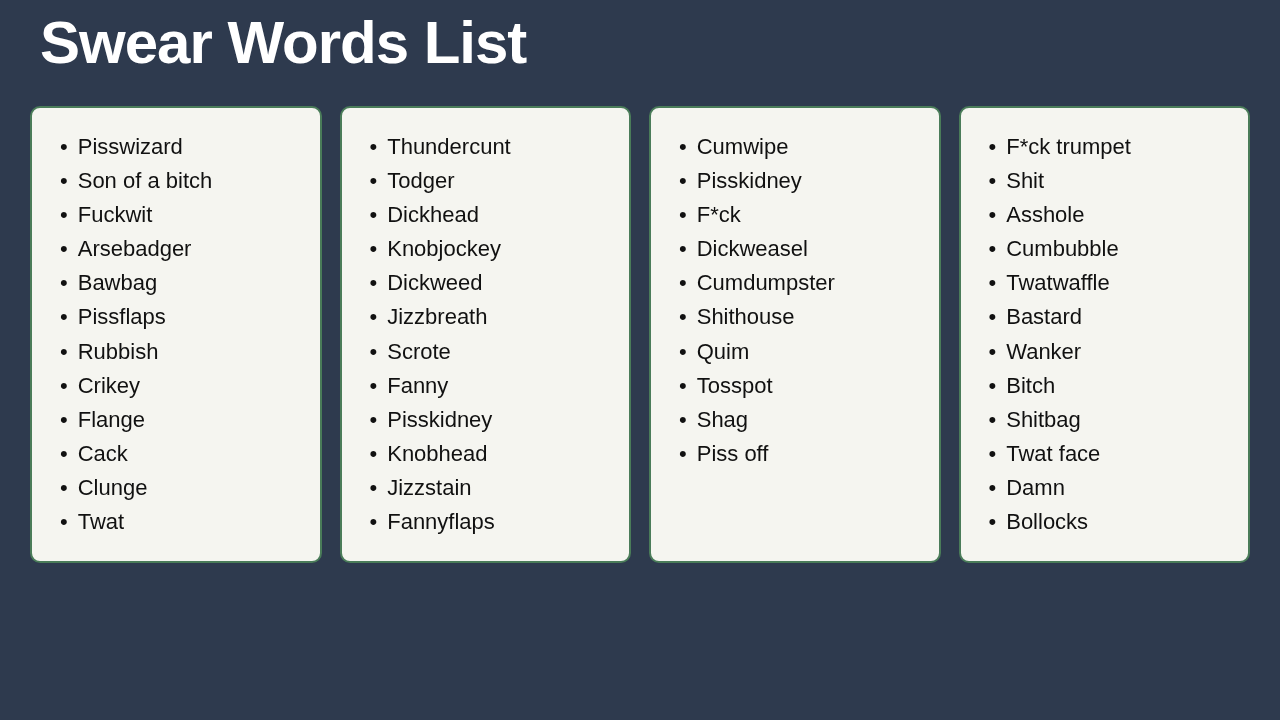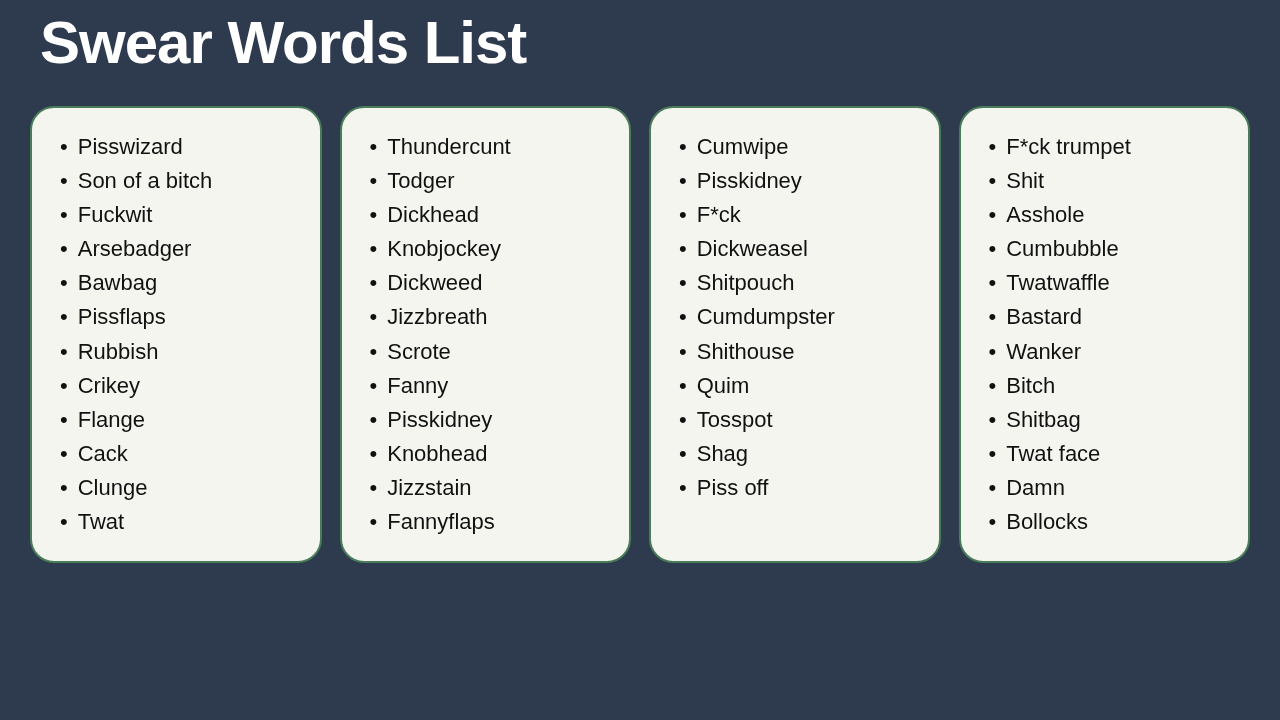--- a/index.html
+++ b/index.html
@@ -28,21 +28,21 @@
     .columns-container {
       display: flex;
       flex-direction: row;
       gap: 18px;
       padding: 10px 30px 20px 30px;
     }
 
     .column {
       flex: 1;
       background-color: #f5f5f0;
-      border-radius: 24px;
+      border-radius: 10px;
       border: 2px solid #4a7c59;
       padding: 22px 18px 22px 28px;
     }
 
     .word-list {
       list-style: none;
       padding: 0;
       margin: 0;
     }
 
@@ -158,23 +158,20 @@
         <li>
           <span>Pisskidney</span>
         </li>
         <li>
           <span>F*ck</span>
         </li>
         <li>
           <span>Dickweasel</span>
         </li>
         <li>
-          <span>Shitpouch</span>
-        </li>
-        <li>
           <span>Cumdumpster</span>
         </li>
         <li>
           <span>Shithouse</span>
         </li>
         <li>
           <span>Quim</span>
         </li>
         <li>
           <span>Tosspot</span>

